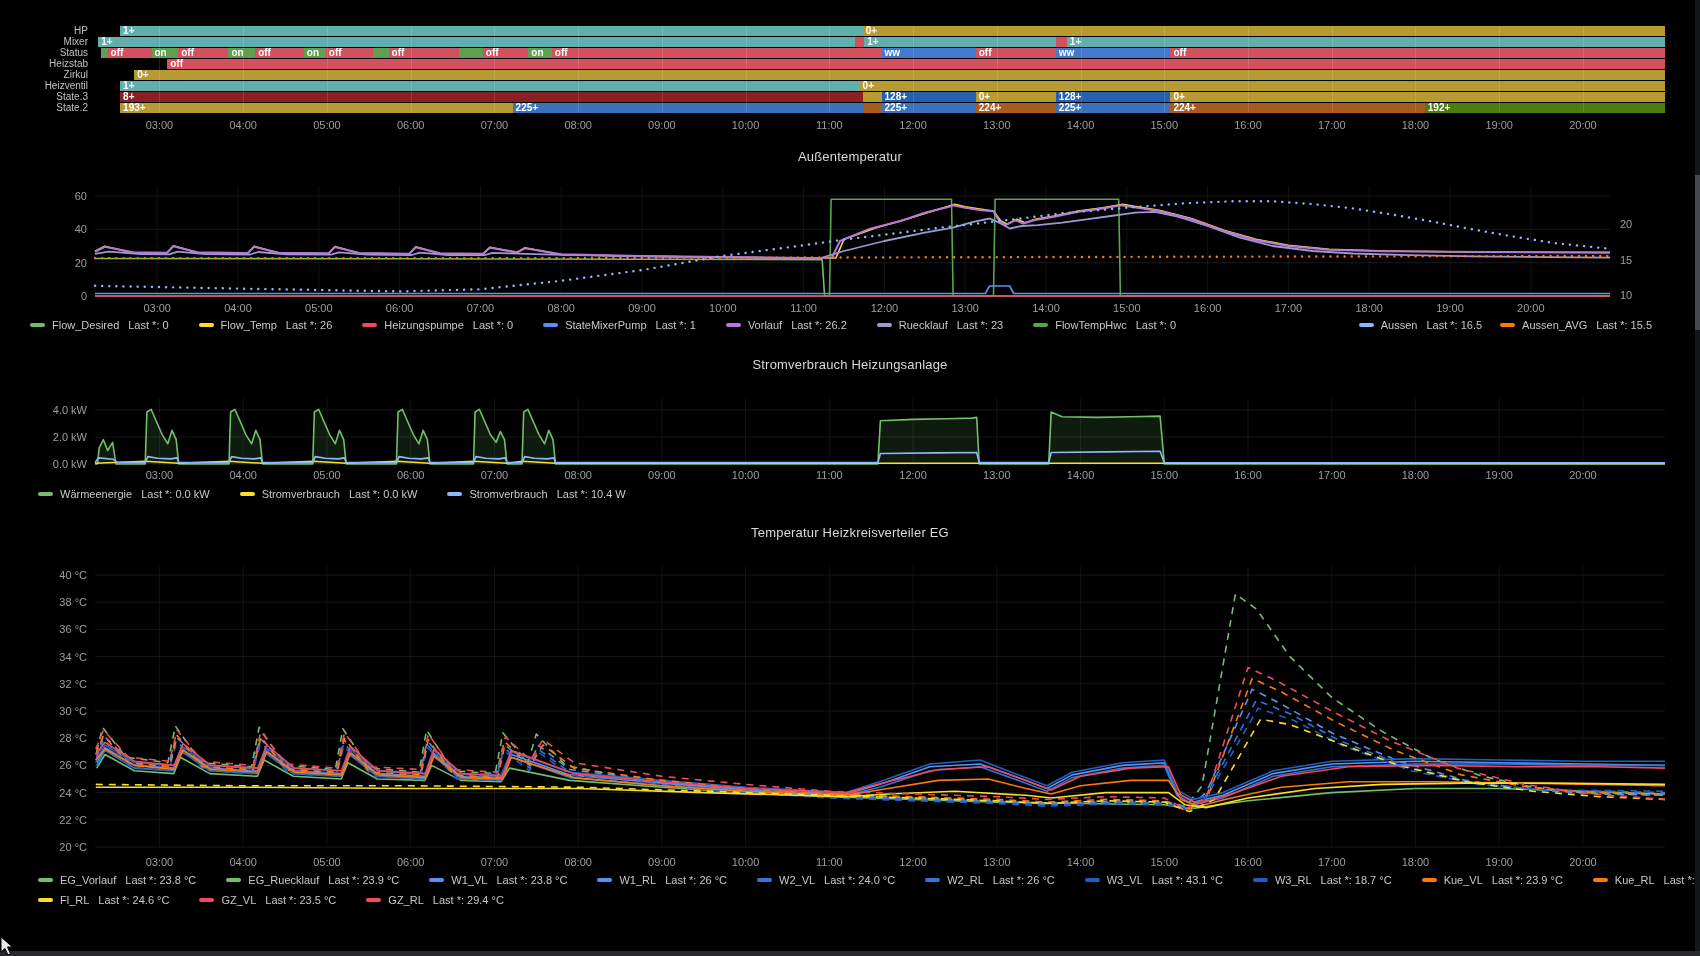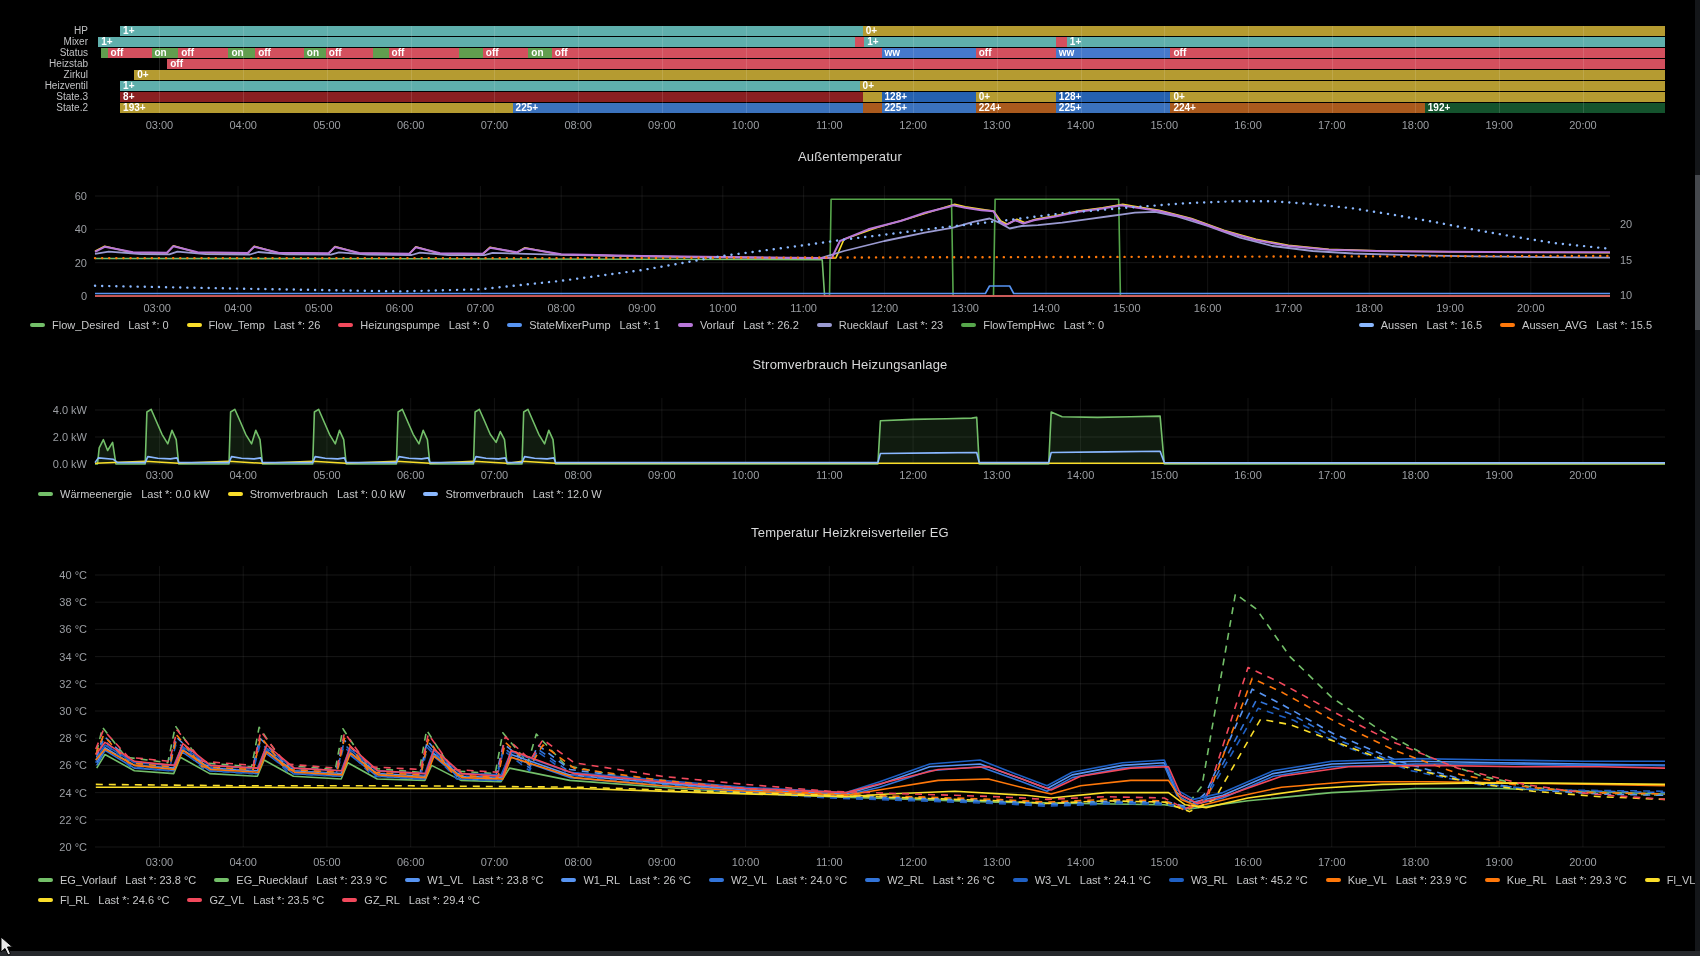--- a/index.html
+++ b/index.html
@@ -7,21 +7,21 @@
          font-family:"Liberation Sans",sans-serif;}
   .row-label{position:absolute;right:1612px;width:86px;text-align:right;font-size:10px;
              color:#c0c1c3;line-height:10px;white-space:nowrap;}
   .tl-seg{position:absolute;height:10px;}
   .tl-seg span{position:absolute;left:3px;top:0;font-size:10px;font-weight:bold;color:#fff;
                line-height:10px;white-space:nowrap;}
   .chart-title{position:absolute;left:0;right:0;text-align:center;font-size:13px;
                color:#d8d9da;letter-spacing:.2px;}
   svg{position:absolute;left:0;top:0;}
   .legend{position:absolute;display:flex;flex-wrap:nowrap;align-items:center;
-          font-size:11px;color:#c7c8c9;}
+          font-size:11px;color:#c7c8c9;gap:12px;}
   .legend .li{display:flex;align-items:center;margin-right:18px;white-space:nowrap;}
   .legend .li i{display:inline-block;width:15px;height:4px;border-radius:2px;margin-right:7px;}
   .legend .li .lv{margin-left:9px;}
   .legend .rgrp{margin-left:auto;display:flex;}
   #bottom-strip{position:absolute;left:0;bottom:0;width:1700px;height:5px;background:#26282c;}
   #right-scroll-track{position:absolute;right:0;top:0;width:5px;height:956px;background:#141619;}
   #right-scroll-thumb{position:absolute;right:0;top:175px;width:5px;height:155px;background:#45484d;}
 </style>
 </head>
 <body>
@@ -141,21 +141,21 @@
       </div>
       <div class="tl-seg" style="left: 975.77px; top: 103px; width: 80.07px; background: rgb(170, 90, 29);">
         <span>224+</span>
       </div>
       <div class="tl-seg" style="left: 1055.84px; top: 103px; width: 114.61px; background: rgb(59, 114, 189);">
         <span>225+</span>
       </div>
       <div class="tl-seg" style="left: 1170.45px; top: 103px; width: 254.34px; background: rgb(170, 90, 29);">
         <span>224+</span>
       </div>
-      <div class="tl-seg" style="left: 1424.79px; top: 103px; width: 240.21px; background: #14532d;">
+      <div class="tl-seg" style="left: 1424.79px; top: 103px; width: 240.21px; background: #4d7c0f;">
         <span>192+</span>
       </div>
       <div style="position: absolute; left: 159.475px; top: 26px; width: 1px; height: 87px; background: rgba(255, 255, 255, 0.12);"></div>
       <div style="position: absolute; left: 137.475px; top: 119px; width: 44px; text-align: center; font-size: 11px; color: rgb(155, 158, 163);">03:00</div>
       <div style="position: absolute; left: 243.208px; top: 26px; width: 1px; height: 87px; background: rgba(255, 255, 255, 0.12);"></div>
       <div style="position: absolute; left: 221.208px; top: 119px; width: 44px; text-align: center; font-size: 11px; color: rgb(155, 158, 163);">04:00</div>
       <div style="position: absolute; left: 326.941px; top: 26px; width: 1px; height: 87px; background: rgba(255, 255, 255, 0.12);"></div>
       <div style="position: absolute; left: 304.941px; top: 119px; width: 44px; text-align: center; font-size: 11px; color: rgb(155, 158, 163);">05:00</div>
       <div style="position: absolute; left: 410.675px; top: 26px; width: 1px; height: 87px; background: rgba(255, 255, 255, 0.12);"></div>
       <div style="position: absolute; left: 388.675px; top: 119px; width: 44px; text-align: center; font-size: 11px; color: rgb(155, 158, 163);">06:00</div>
@@ -425,21 +425,21 @@
         <span class="lv">Last *: 0.0 kW</span>
       </div>
       <div class="li">
         <i style="background: rgb(250, 222, 42);"></i>
         <span>Stromverbrauch</span>
         <span class="lv">Last *: 0.0 kW</span>
       </div>
       <div class="li">
         <i style="background: rgb(138, 184, 255);"></i>
         <span>Stromverbrauch</span>
-        <span class="lv">Last *: 12.0 W</span>
+        <span class="lv">Last *: 10.4 W</span>
       </div>
     </div>
   <div class="legend" id="legend3a" style="left:38px;right:30px;top:874px">
       <div class="li">
         <i style="background: rgb(115, 191, 105);"></i>
         <span>EG_Vorlauf</span>
         <span class="lv">Last *: 23.8 °C</span>
       </div>
       <div class="li">
         <i style="background: rgb(115, 191, 105);"></i>
@@ -462,26 +462,26 @@
         <span class="lv">Last *: 24.0 °C</span>
       </div>
       <div class="li">
         <i style="background: rgb(50, 116, 217);"></i>
         <span>W2_RL</span>
         <span class="lv">Last *: 26 °C</span>
       </div>
       <div class="li">
         <i style="background: rgb(31, 96, 196);"></i>
         <span>W3_VL</span>
-        <span class="lv">Last *: 24.1 °C</span>
+        <span class="lv">Last *: 43.1 °C</span>
       </div>
       <div class="li">
         <i style="background: rgb(31, 96, 196);"></i>
         <span>W3_RL</span>
-        <span class="lv">Last *: 45.2 °C</span>
+        <span class="lv">Last *: 18.7 °C</span>
       </div>
       <div class="li">
         <i style="background: rgb(255, 120, 10);"></i>
         <span>Kue_VL</span>
         <span class="lv">Last *: 23.9 °C</span>
       </div>
       <div class="li">
         <i style="background: rgb(255, 120, 10);"></i>
         <span>Kue_RL</span>
         <span class="lv">Last *: 29.3 °C</span>

